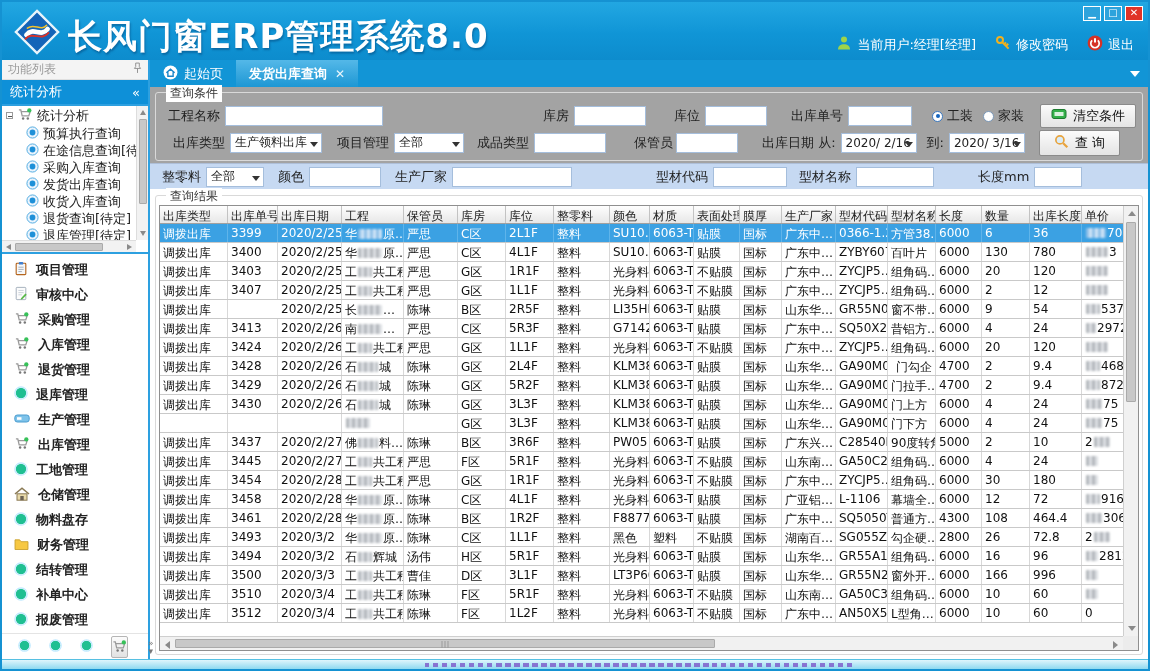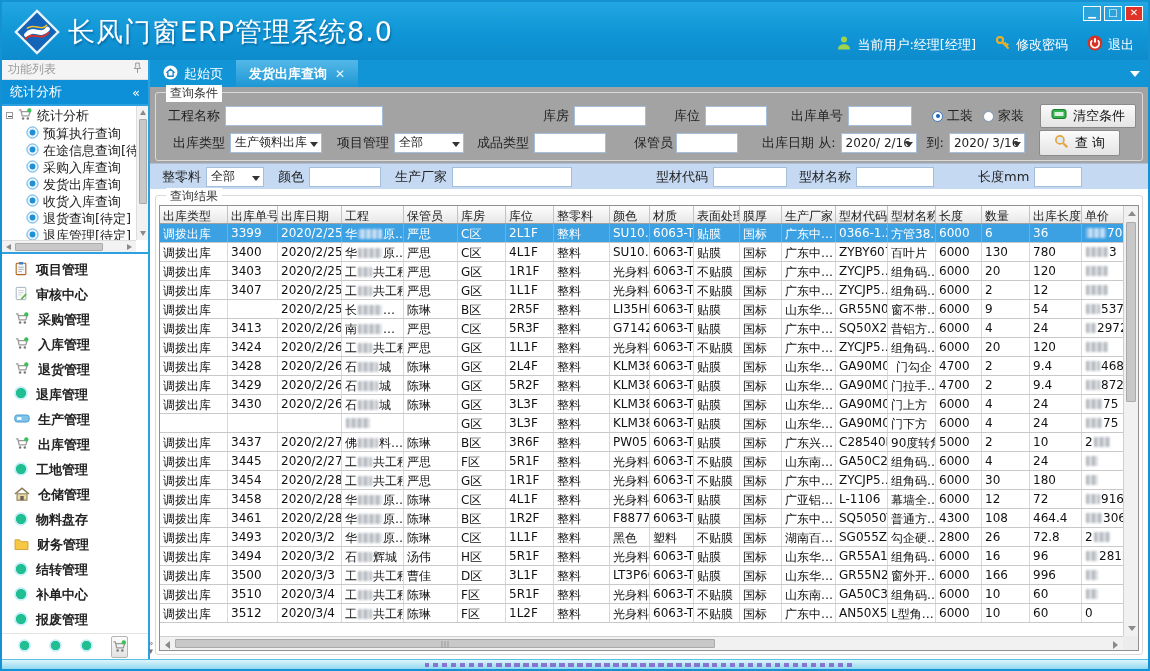--- a/index.html
+++ b/index.html
@@ -3,21 +3,21 @@
 <meta charset="utf-8">
 <style>
   * { margin:0; padding:0; box-sizing:border-box; }
   body { font-family:"DejaVu Sans",sans-serif; background:#444; }
   #app { width:1150px; height:671px; position:relative; background:#fff;
          border:2px solid #1592d2; overflow:hidden; }
 
   
   .titlebar { height:58px; background:linear-gradient(180deg,#22a7e2 0%,#1095d6 55%,#0d8ccd 100%); position:relative; }
   .logo { position:absolute; left:12px; top:7px; width:46px; height:46px; }
-  .app-title { position:absolute; left:66px; top:12px; font-size:27px; font-weight:normal; color:#fff;
+  .app-title { position:absolute; left:66px; top:12px; font-size:34px; font-weight:bold; color:#fff;
                letter-spacing:1px; text-shadow:1px 2px 2px rgba(0,60,110,.45); white-space:nowrap; }
   .win-controls { position:absolute; top:4px; right:5px; display:flex; gap:3px; }
   .win-btn { width:18px; height:15px; border:1px solid #fff; background:#2da3dc; color:#fff;
              font-size:10px; line-height:12px; text-align:center; cursor:default; }
   .win-btn.close { background:#e03327; font-weight:bold; }
   .user-row { position:absolute; right:14px; top:33px; display:flex; align-items:center; gap:7px;
               color:#fff; font-size:13px; white-space:nowrap; }
   .user-row .grp { display:flex; align-items:center; gap:5px; margin-left:12px; cursor:pointer; }
 
   

